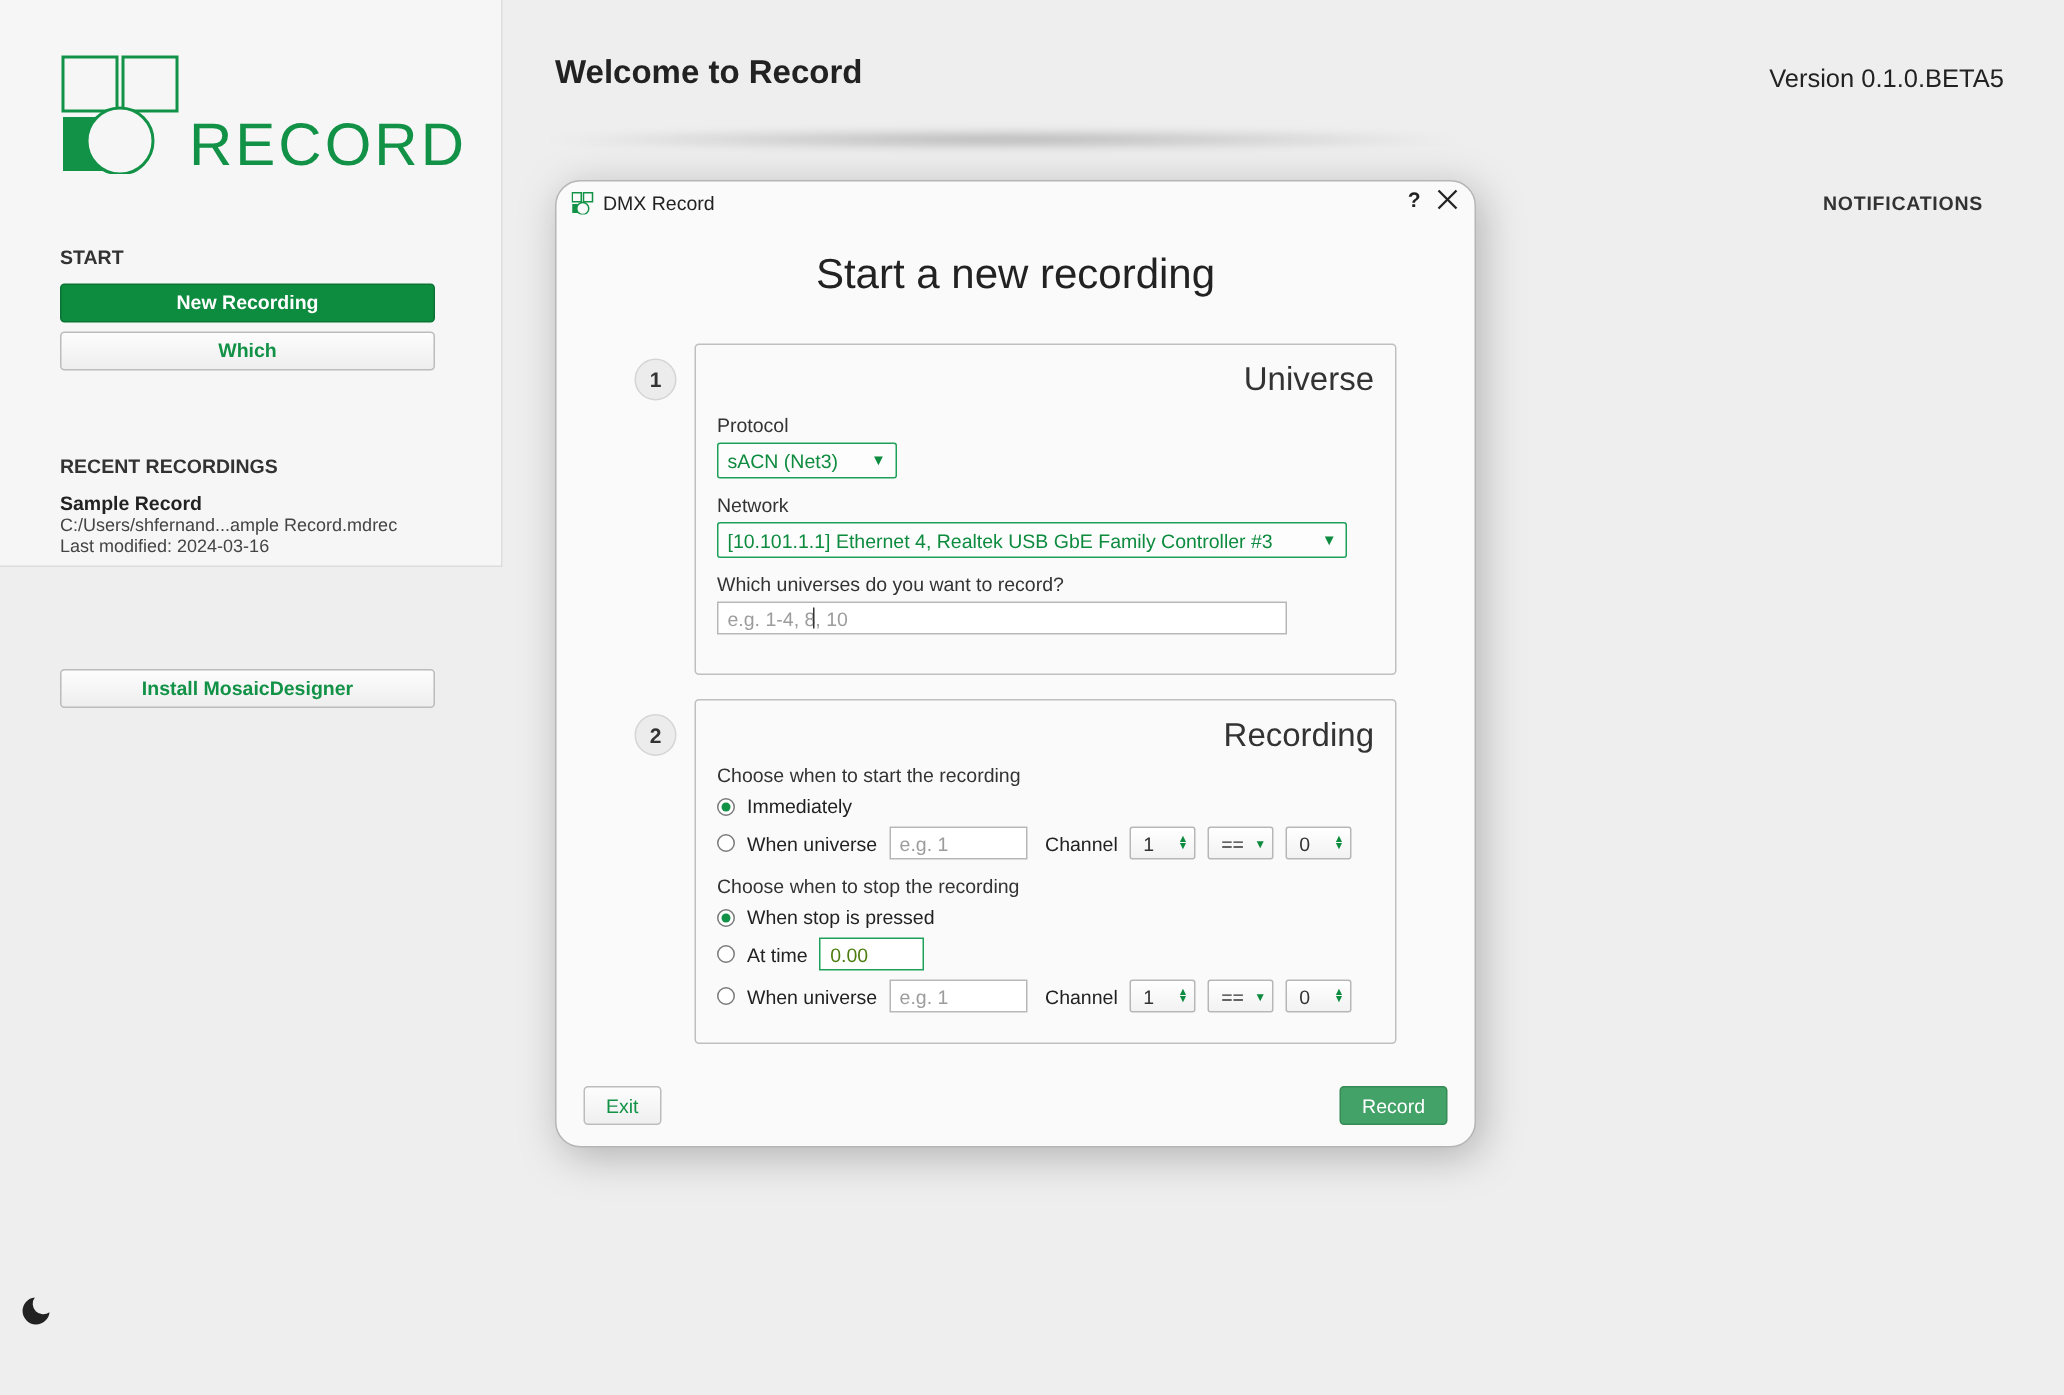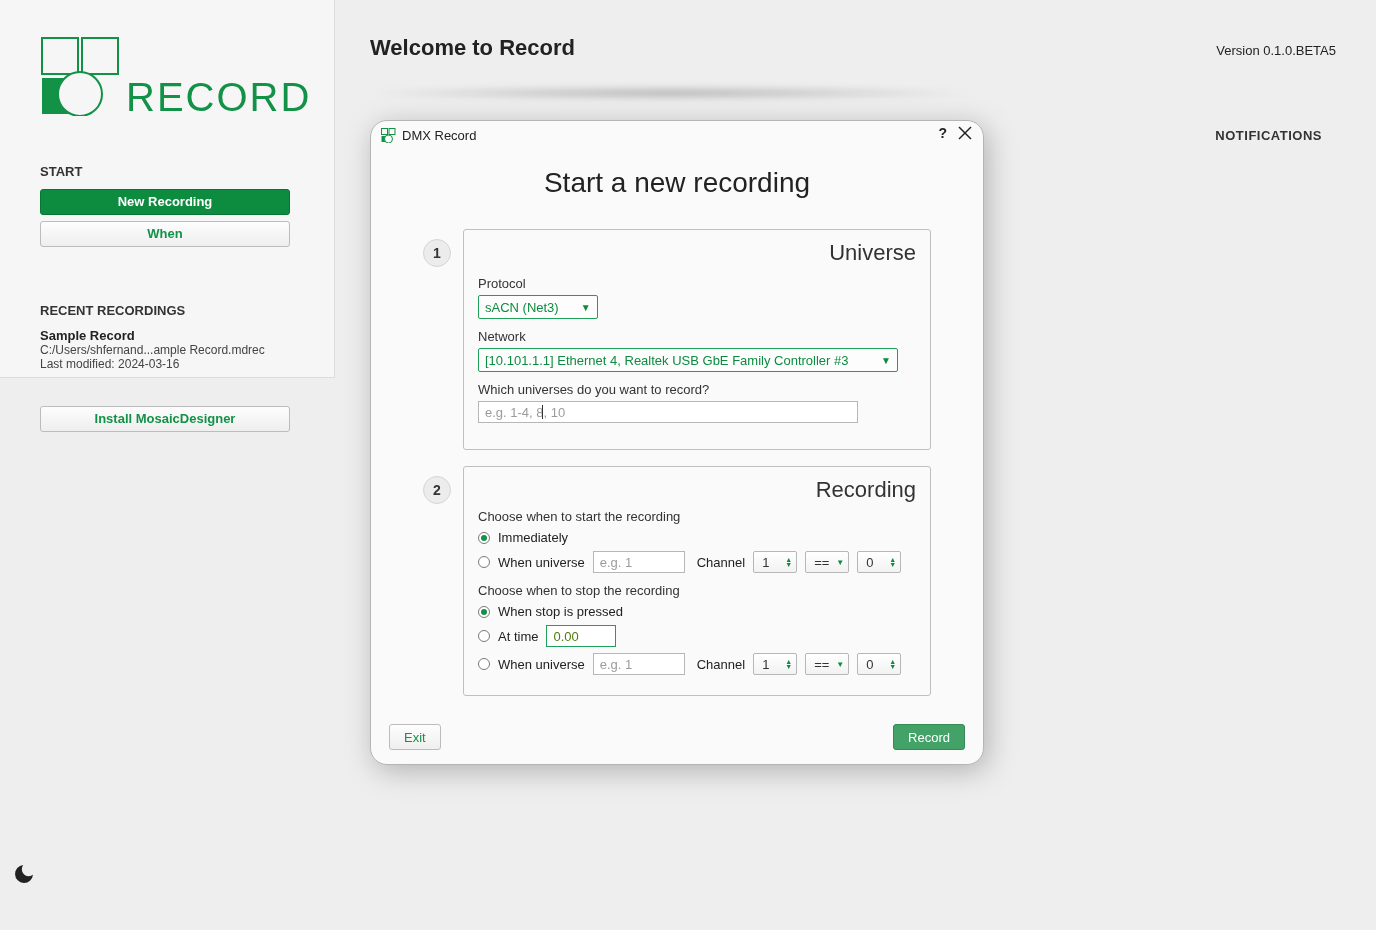--- a/index.html
+++ b/index.html
@@ -15,25 +15,25 @@
 .section-label { font-size: 13px; font-weight: bold; color: #333; margin-bottom: 10px; }
 .btn { display: block; width: 250px; height: 26px; border: 1px solid #bcbcbc; border-radius: 3px; font-size: 13px; text-align: center; line-height: 24px; cursor: pointer; margin-bottom: 6px; background: linear-gradient(#fdfdfd,#eeeeee); color: #129247; font-weight: 600; }
 .btn.primary { background: #0d8b3f; color: #fff; border-color: #0a7434; }
 
 .recent-section { margin-top: 56px; }
 .recent-item { margin-top: 10px; }
 .recent-item .name { font-size: 13px; font-weight: bold; color: #222; }
 .recent-item .path { font-size: 12px; color: #444; }
 .recent-item .mod { font-size: 12px; color: #444; }
 
-.install-area { position: absolute; left: 40px; top: 406px; width: 215px; }
+.install-area { position: absolute; left: 40px; top: 446px; width: 215px; }
 
 
 .welcome-title { position: absolute; left: 370px; top: 35px; font-size: 22px; font-weight: 600; color: #222; }
-.version { position: absolute; right: 40px; top: 43px; font-size: 13px; color: #222; }
+.version { position: absolute; right: 40px; top: 43px; font-size: 17px; color: #222; }
 .notifications { position: absolute; right: 54px; top: 128px; font-size: 13px; font-weight: bold; color: #333; letter-spacing: 0.5px; }
 
 
 .backdrop-blob { position:absolute; left:355px; top:86px; width:628px; height:14px; background: radial-gradient(ellipse at center, rgba(0,0,0,0.25), rgba(0,0,0,0) 70%); border-radius:50%; filter: blur(3px); }
 .dialog-shadow { position: absolute; left: 370px; top: 120px; width: 614px; height: 695px; background: transparent; filter: drop-shadow(4px 6px 14px rgba(0,0,0,0.25)); }
 .dialog { width: 614px; background: #fafafa; border: 1px solid #b5b5b5; border-radius: 17px; padding-bottom: 14px; }
 .dialog-titlebar { height: 28px; display: flex; align-items: center; padding: 0 10px; border-bottom: 0; position: relative; }
 .dialog-titlebar .ti { width: 15px; height: 15px; margin-right: 6px; }
 .dialog-titlebar .title { font-size: 13px; color: #222; }
 .dialog-titlebar .help { position: absolute; right: 36px; top: 4px; font-size: 14px; font-weight: bold; color: #222; cursor: pointer; }
@@ -91,21 +91,21 @@
         <rect x="42" y="2" width="36" height="36" fill="none" stroke="#129247" stroke-width="2"></rect>
         <rect x="2" y="42" width="36" height="36" fill="#129247"></rect>
         <circle cx="40" cy="58" r="22" fill="#f6f6f6" stroke="#129247" stroke-width="2"></circle>
       </svg>
     </div>
     <div class="logo-text">RECORD</div>
   </div>
 
   <div class="section-label">START</div>
   <div class="btn primary">New Recording</div>
-  <div class="btn">When</div>
+  <div class="btn">Which</div>
 
   <div class="recent-section">
     <div class="section-label">RECENT RECORDINGS</div>
     <div class="recent-item">
       <div class="name">Sample Record</div>
       <div class="path">C:/Users/shfernand...ample Record.mdrec</div>
       <div class="mod">Last modified: 2024-03-16</div>
     </div>
   </div>
 </div>

